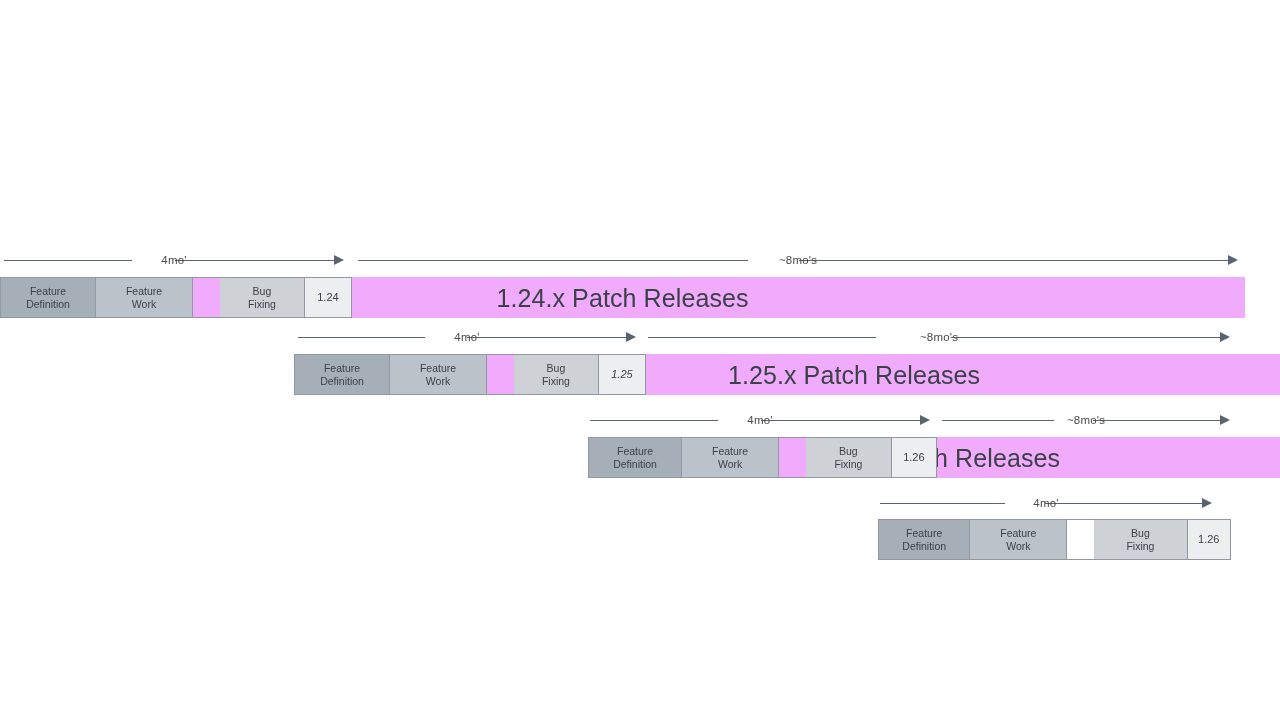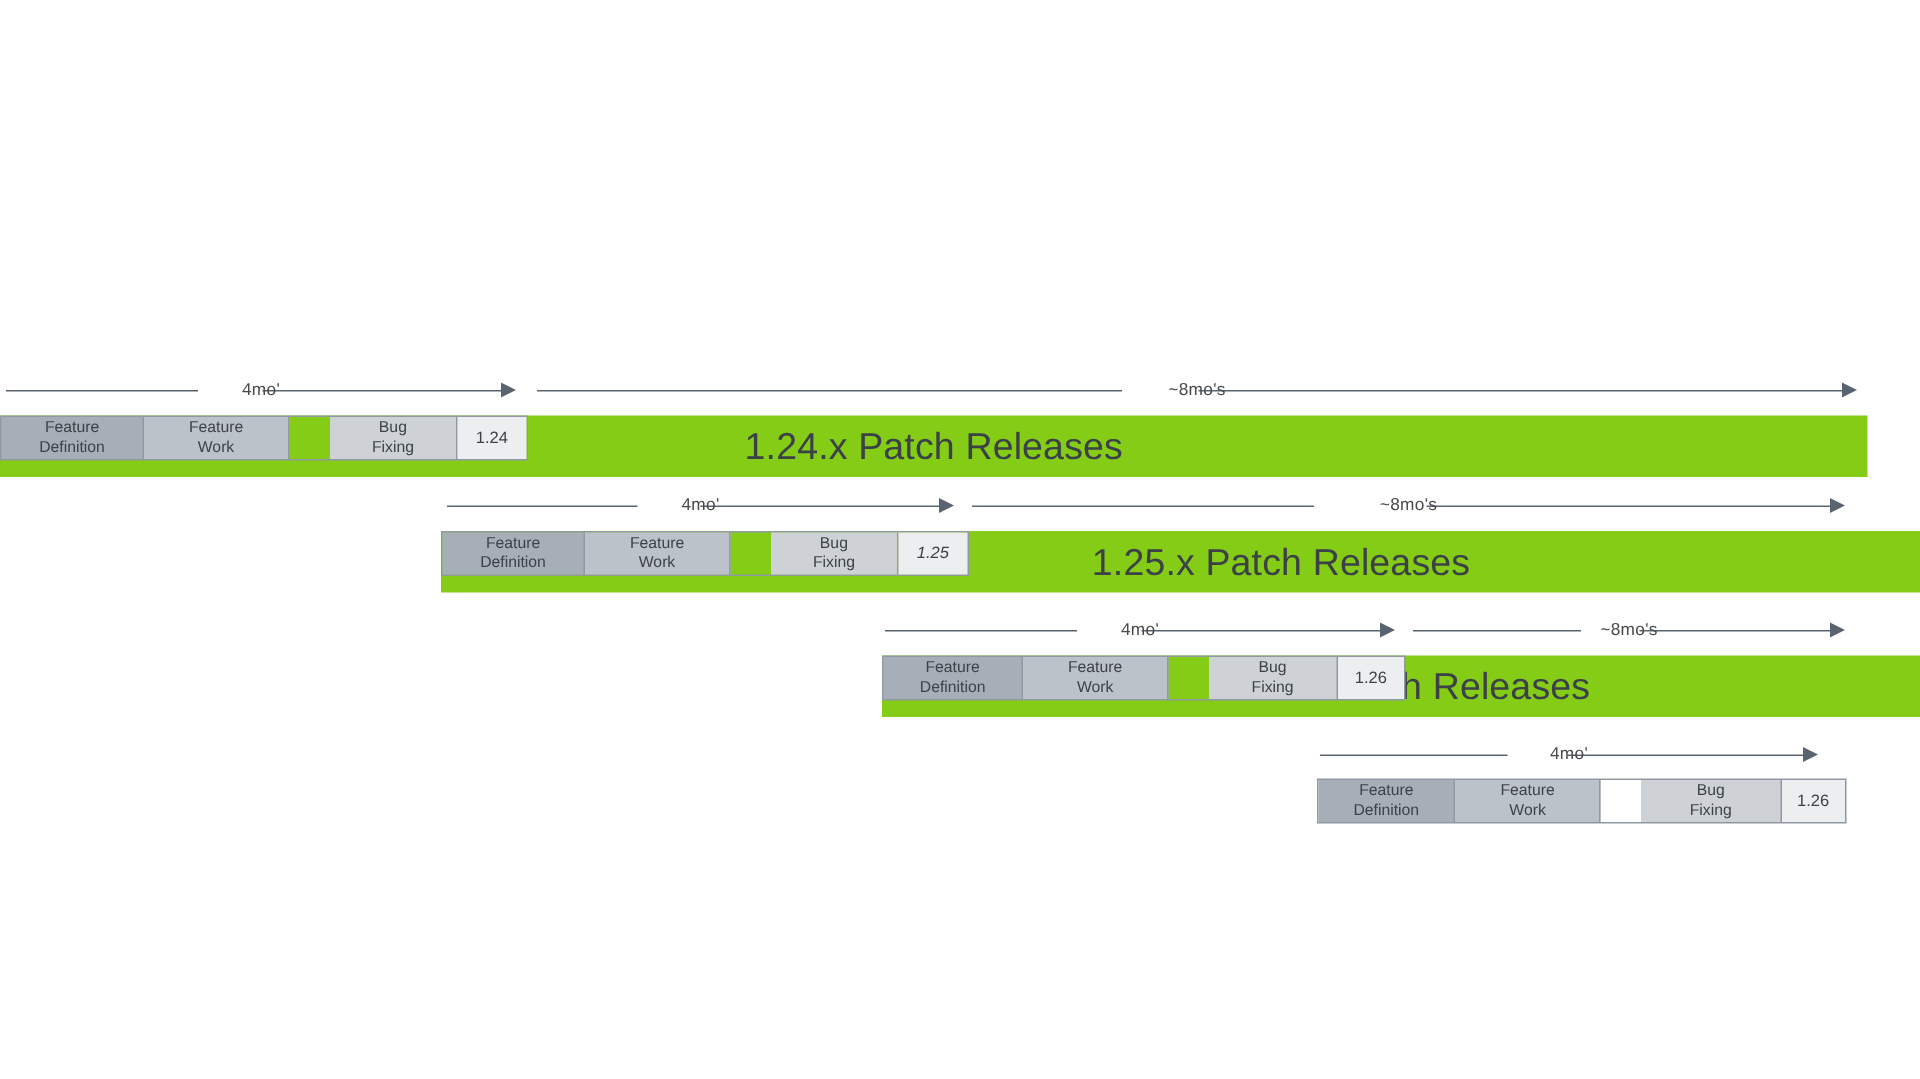--- a/index.html
+++ b/index.html
@@ -60,21 +60,21 @@
     line-height: 15px;
     color: #4a4a4a;
     letter-spacing: 0.2px;
     white-space: nowrap;
   }
 
   
   .phasebar {
     position: absolute;
     display: flex;
-    height: 30px;
+    height: 41px;
     box-sizing: border-box;
     border: 1px solid #9099a3;
   }
   .phase {
     box-sizing: border-box;
     border-right: 1px solid #9099a3;
     display: flex;
     align-items: center;
     justify-content: center;
     text-align: center;
@@ -87,21 +87,21 @@
 
   .phase.p1 { background: #a6aeb8; }
   .phase.p2 { background: #bcc2c9; }
   .phase.p3 { background: #ced2d7; margin-left: 27px; }
   .phase.p4 { background: #eceef0; font-size: 11px; }
 
   
   .patchbar {
     position: absolute;
     height: 41px;
-    background: #84cc16;
+    background: #f0abfc;
     display: flex;
     align-items: center;
     justify-content: center;
   }
   .patchbar .ptext {
     font-size: 25px;
     line-height: 30px;
     color: #3b4147;
     white-space: nowrap;
     letter-spacing: 0.1px;

